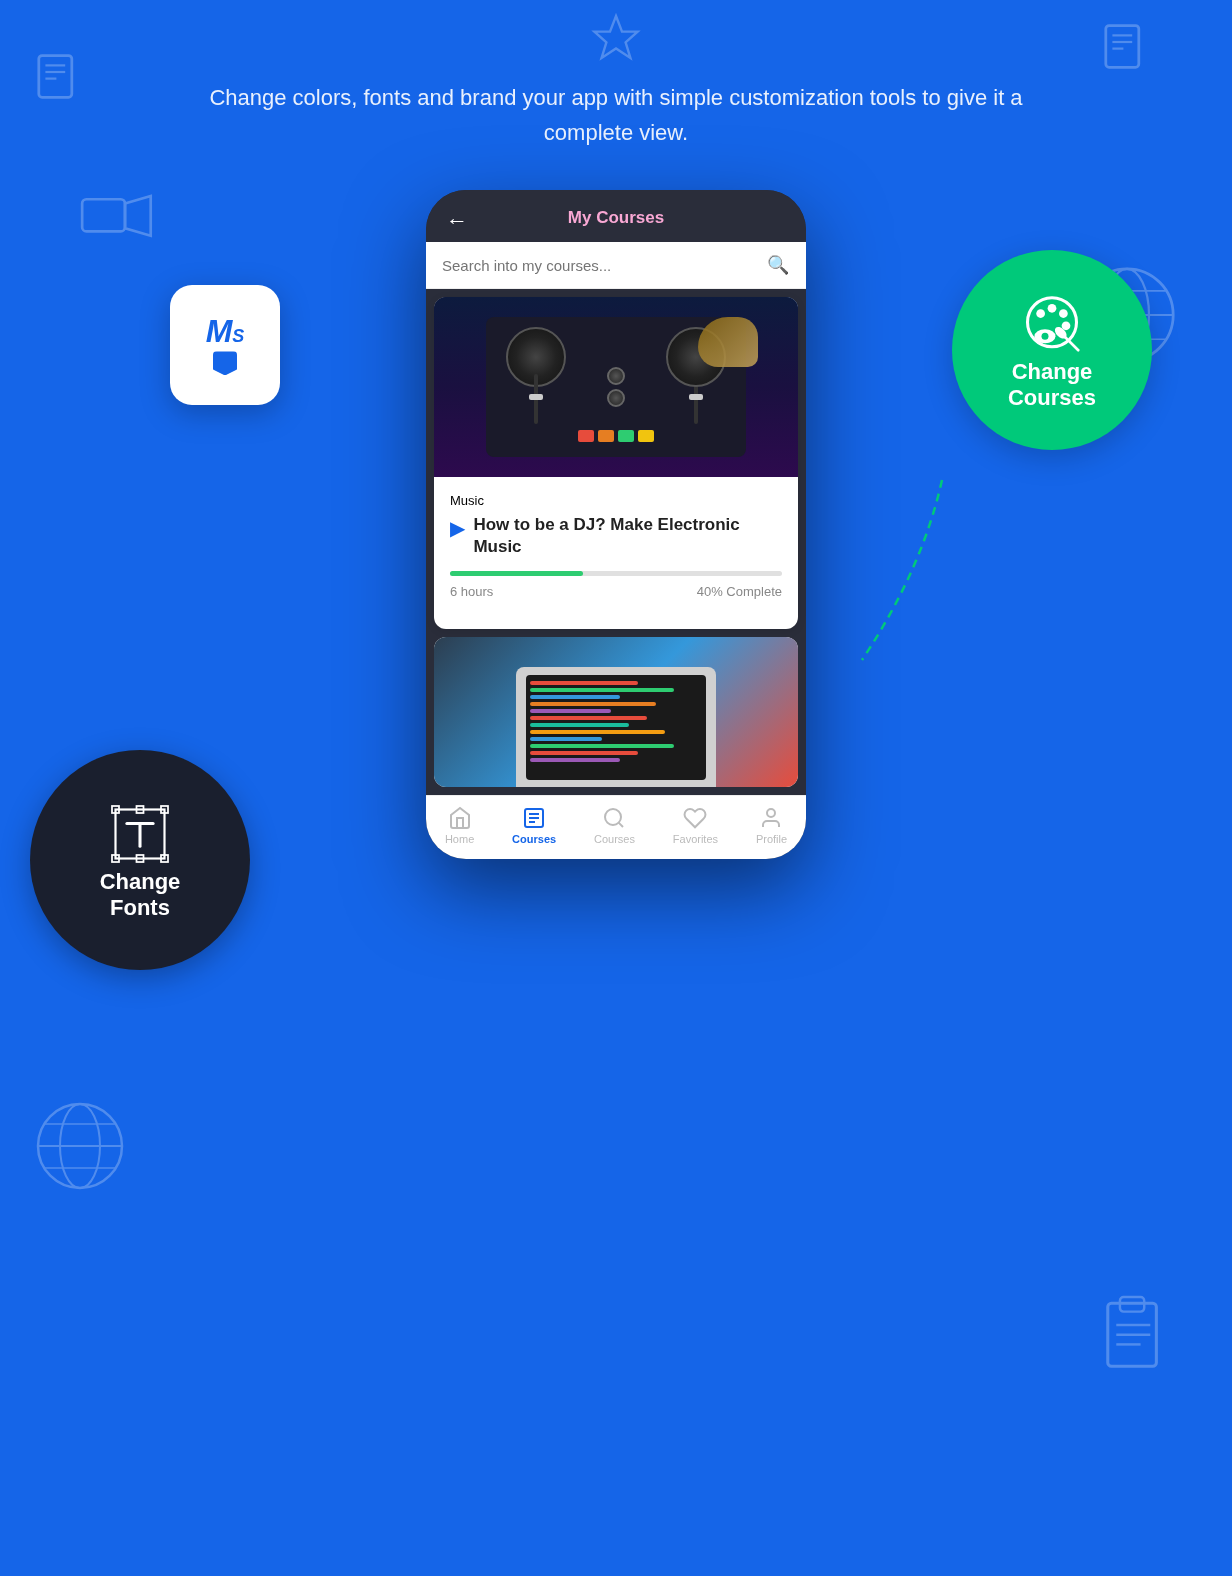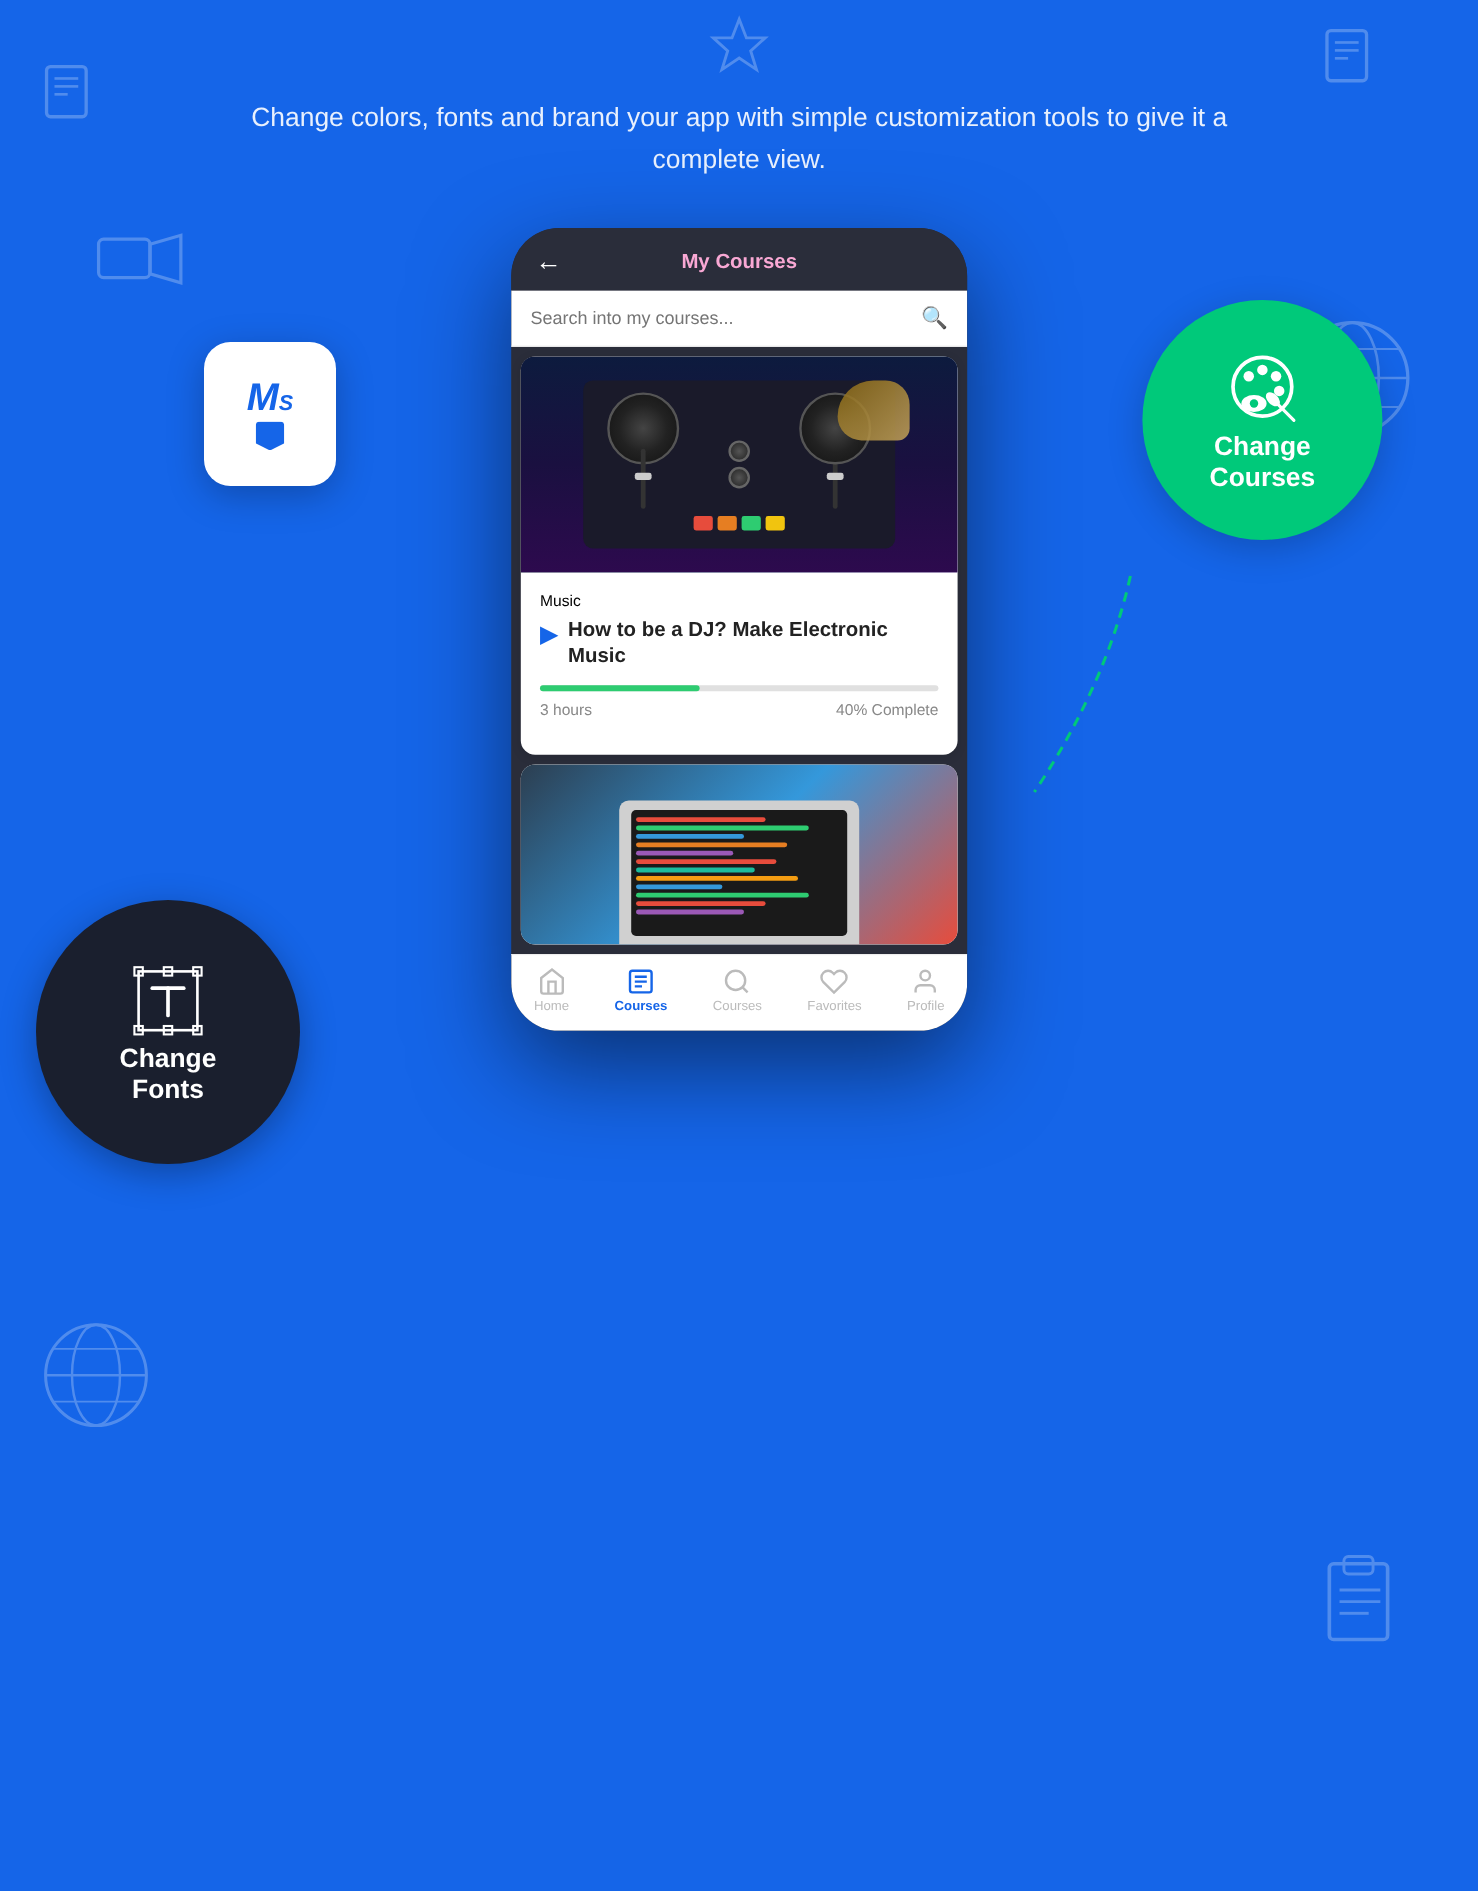--- a/index.html
+++ b/index.html
@@ -572,21 +572,21 @@
         <div class="course-info">
           <div class="course-category">Music</div>
           <div class="course-name-row">
             <span class="play-arrow">▶</span>
             <span class="course-name">How to be a DJ? Make Electronic Music</span>
           </div>
           <div class="progress-bar-container">
             <div class="progress-bar-fill"></div>
           </div>
           <div class="course-meta">
-            <span>3 hours</span>
+            <span>6 hours</span>
             <span>40% Complete</span>
           </div>
         </div>
       </div>
 
       <div class="course-card-2">
         <div class="laptop-image">
 
           <div class="laptop-body">
             <div class="laptop-screen">

